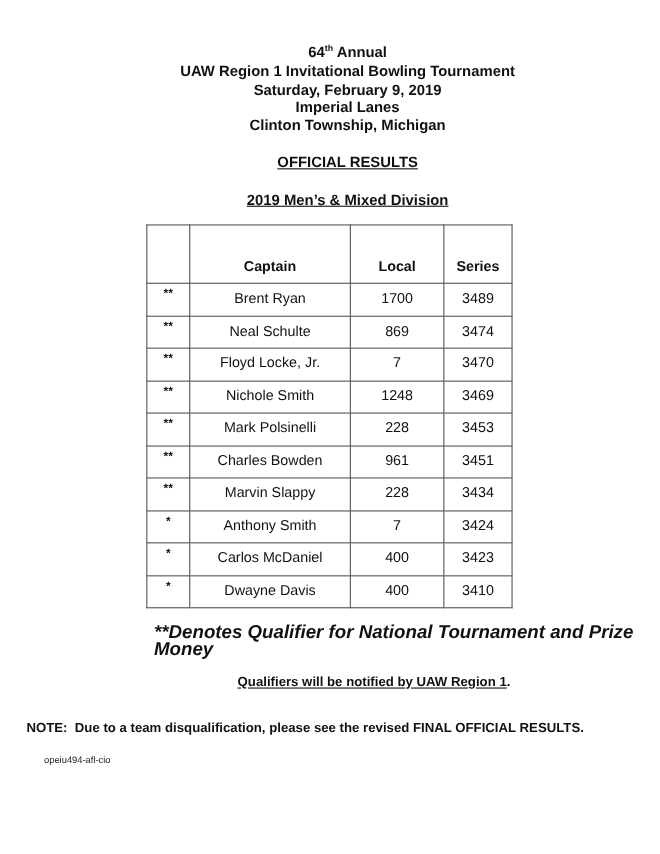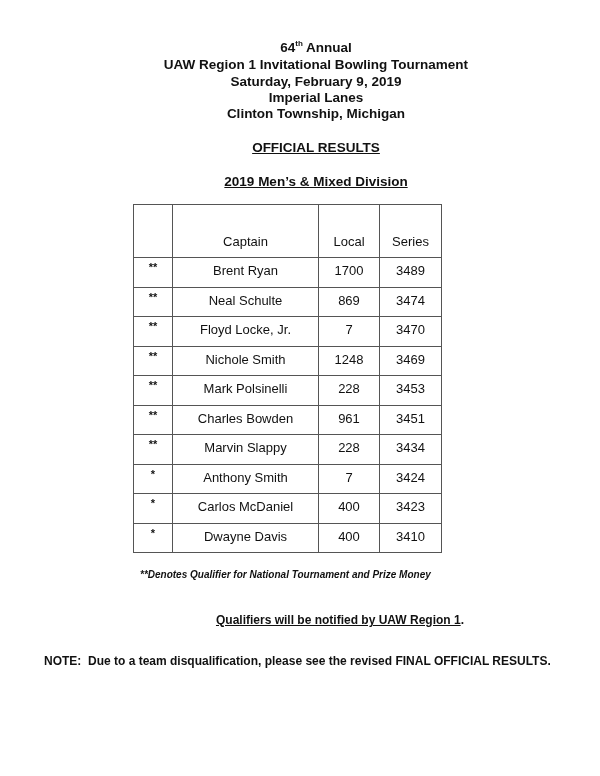--- a/index.html
+++ b/index.html
@@ -12,29 +12,29 @@
          font-weight: bold; font-size: 13.5px; line-height: 16.5px; padding-left: 16px; }
   .hdr sup { font-size: 8px; line-height: 0; position: relative; top: -1px; }
   .u { text-decoration: underline; }
   table.results {
     position: absolute; left: 133px; top: 204px;
     border-collapse: collapse; font-size: 13px;
   }
   table.results td, table.results th {
     border: 1px solid #555555; padding: 0; text-align: center;
   }
-  table.results th { font-weight: normal; height: 53px; vertical-align: middle; padding-top: 20px; box-sizing: border-box; }
+  table.results th { font-weight: bold; height: 53px; vertical-align: middle; padding-top: 20px; box-sizing: border-box; }
   table.results td { height: 29.5px; vertical-align: top; padding-top: 5px; box-sizing: border-box; }
   td.mark { font-size: 11px; font-weight: bold; padding-top: 3px !important; }
-  .c0 { width: 39px; } .c1 { width: 146px; } .c2 { width: 61px; } .c3 { width: 62px; }
+  .c0 { width: 39px; } .c1 { width: 146px; } .c2 { width: 85px; } .c3 { width: 62px; }
   .legend { position: absolute; left: 140px; top: 568px; font-style: italic; font-weight: bold;
-            font-size: 10px; line-height: 14.5px; }
+            font-size: 17px; line-height: 14.5px; }
   .notify { position: absolute; left: 0; width: 600px; top: 613px; text-align: center;
             font-weight: bold; font-size: 12px; padding-left: 40px; }
-  .note { position: absolute; left: 44px; top: 654px; font-weight: bold; font-size: 12px; }
+  .note { position: absolute; left: 24px; top: 654px; font-weight: bold; font-size: 12px; }
   .foot { position: absolute; left: 40px; top: 686px; font-size: 8.5px; line-height: 11px; color: #222; }
 </style>
 </head>
 <body>
 
 <div class="hdr" style="top:40px;"><span>64</span><sup>th</sup><span style="white-space:pre"> Annual</span></div>
 <div class="hdr" style="top:57px;">UAW Region 1 Invitational Bowling Tournament</div>
 <div class="hdr" style="top:74px;">Saturday, February 9, 2019</div>
 <div class="hdr" style="top:90px;">Imperial Lanes</div>
 <div class="hdr" style="top:106px;">Clinton Township, Michigan</div>
@@ -116,13 +116,14 @@
 
 <div class="legend">
   <div>**Denotes Qualifier for National Tournament and Prize Money</div>
 </div>
 
 <div class="notify"><span class="u">Qualifiers will be notified by UAW Region 1</span><span>.</span></div>
 
 <div class="note" style="white-space:pre">NOTE:  Due to a team disqualification, please see the revised FINAL OFFICIAL RESULTS.</div>
 
 <div class="foot">
+  <div>opeiu494-afl-cio</div>
 </div>
 
 </body></html>

